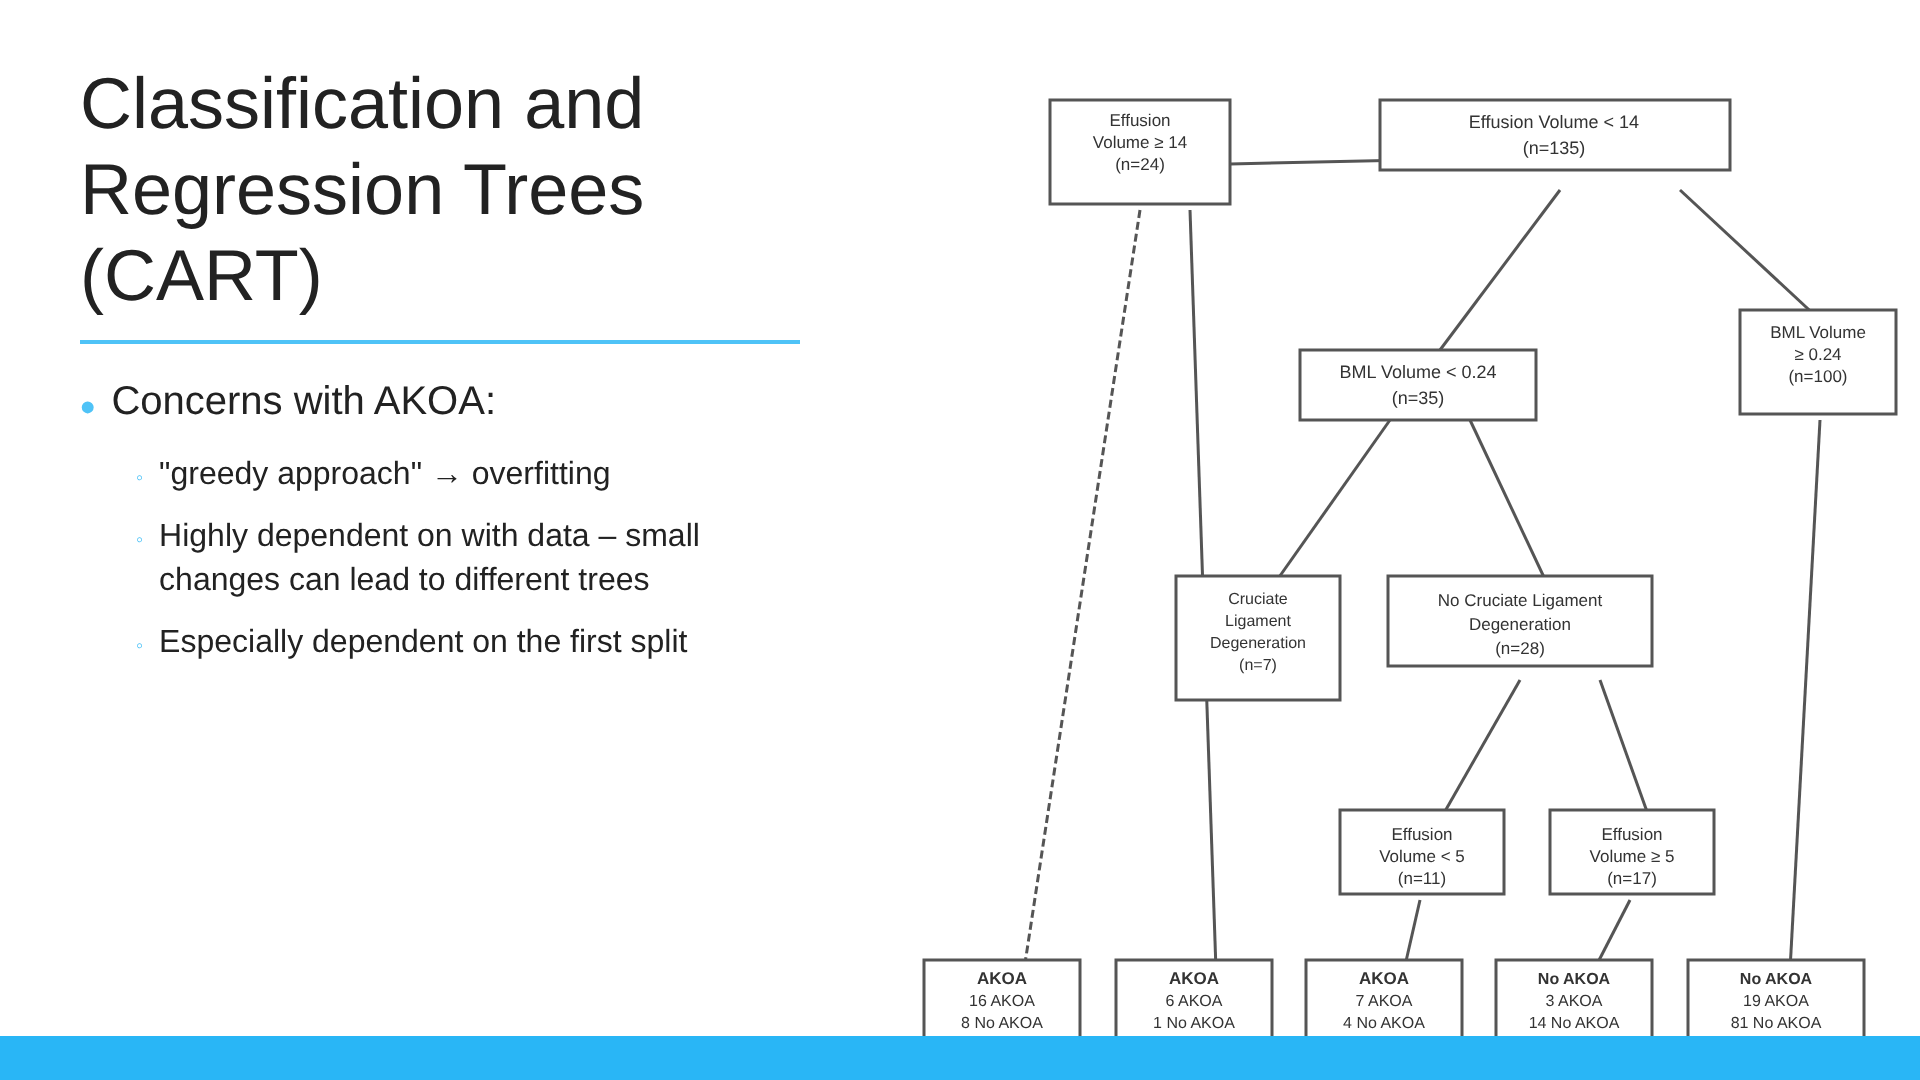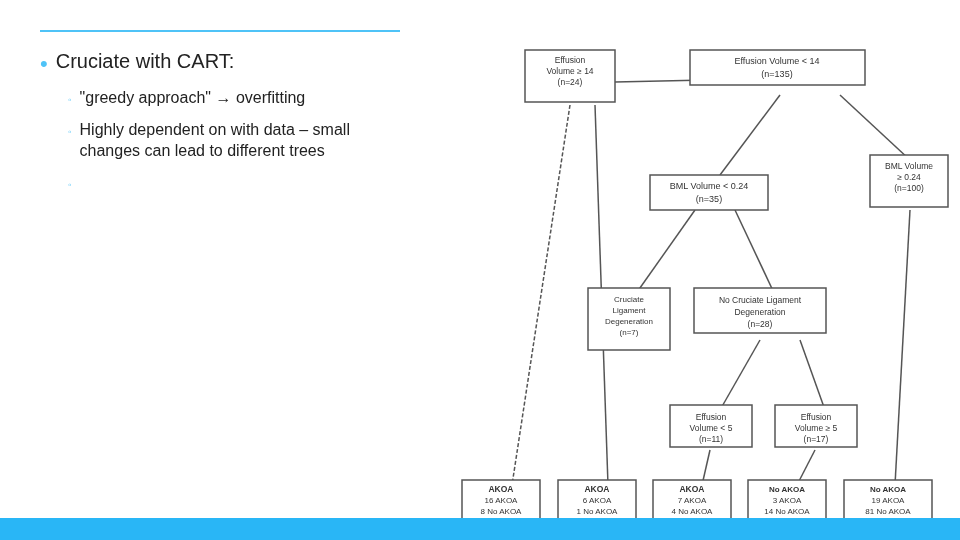--- a/index.html
+++ b/index.html
@@ -107,38 +107,40 @@
       width: 960px;
       height: 22px;
       background: #29b6f6;
     }
   </style>
 </head>
 <body>
 
 <div class="slide-container">
   <div class="left-panel">
+    <div class="title">Classification and Regression Trees (CART)</div>
     <div class="divider"></div>
 
     <div class="bullet-main">
       <span class="bullet-dot">•</span>
-      <span>Cruciate with CART:</span>
+      <span>Concerns with AKOA:</span>
     </div>
 
     <div class="sub-bullets">
       <div class="sub-bullet">
         <span class="sub-dot">◦</span>
         <span>"greedy approach" → overfitting</span>
       </div>
       <div class="sub-bullet">
         <span class="sub-dot">◦</span>
         <span>Highly dependent on with data – small changes can lead to different trees</span>
       </div>
       <div class="sub-bullet">
         <span class="sub-dot">◦</span>
+        <span>Especially dependent on the first split</span>
       </div>
     </div>
   </div>
 
   <div class="right-panel">
     <div class="tree-wrapper">
       <svg class="tree-diagram" viewBox="0 0 510 490" xmlns="http://www.w3.org/2000/svg">
 
         <line x1="175" y1="52" x2="400" y2="47" stroke="#555" stroke-width="1.5"></line>
 

